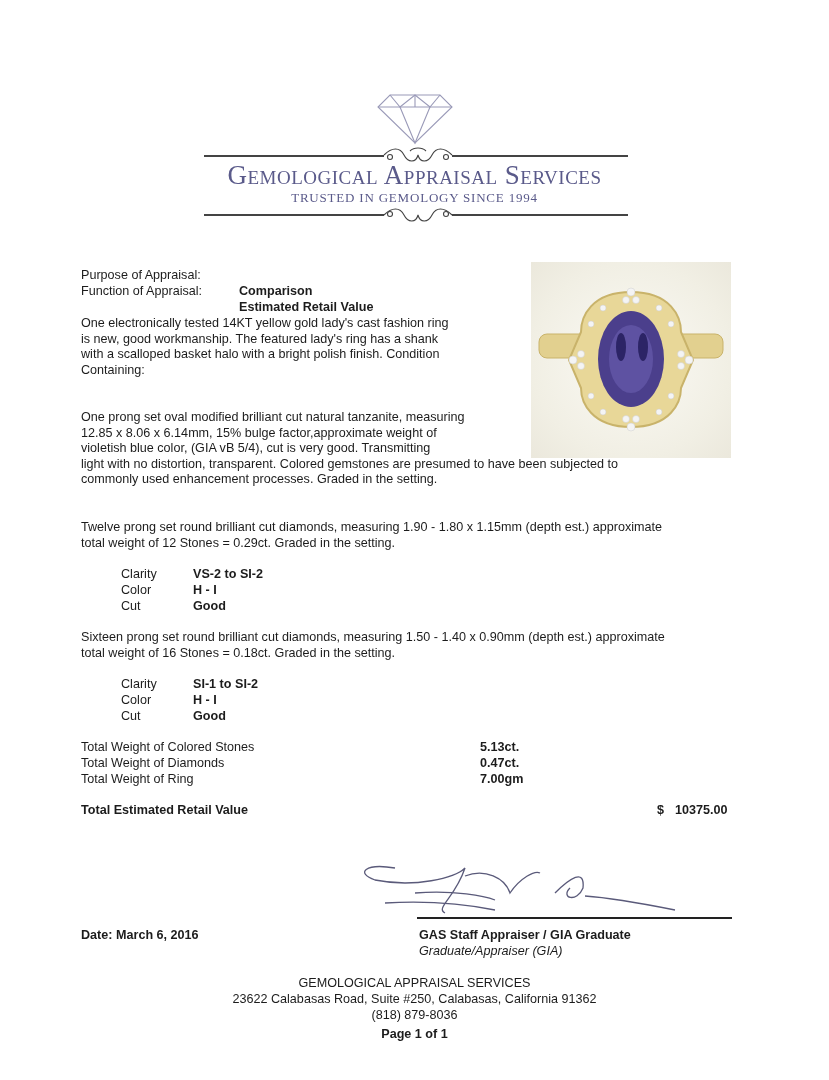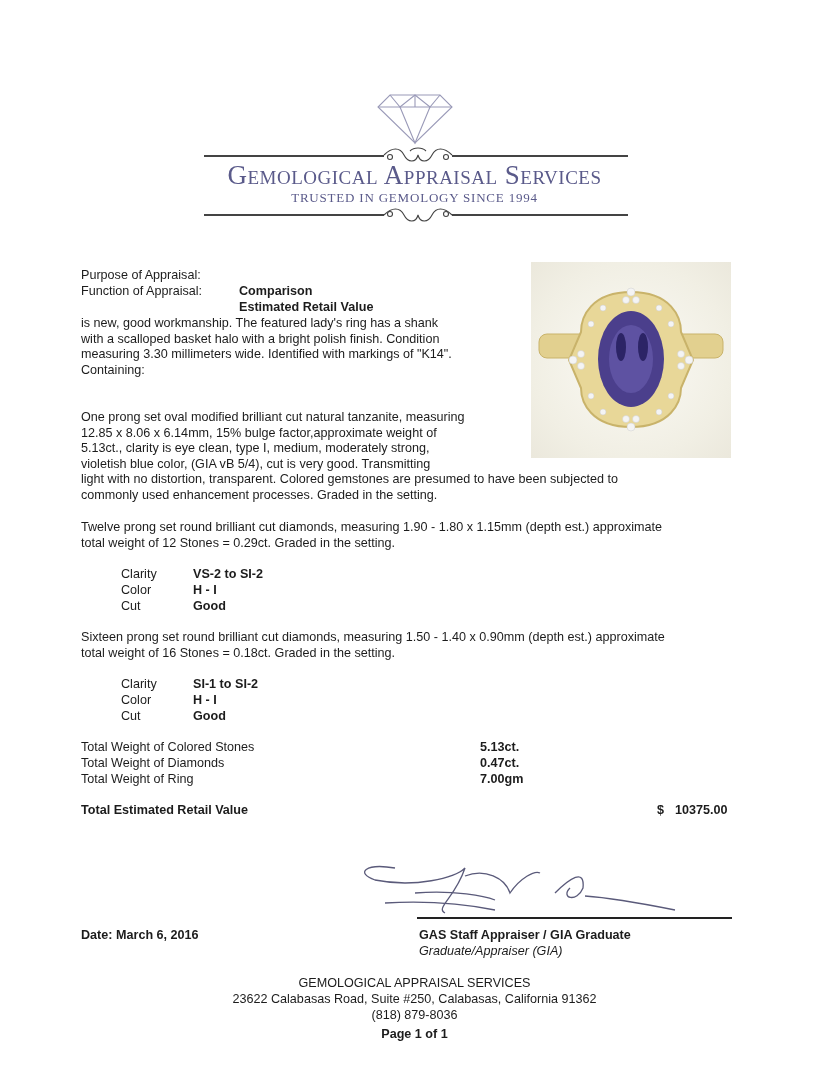--- a/index.html
+++ b/index.html
@@ -87,30 +87,29 @@
         <circle cx="140" cy="62" r="3"></circle>
       <circle cx="72" cy="150" r="3"></circle>
         <circle cx="128" cy="150" r="3"></circle>
         <circle cx="60" cy="134" r="3"></circle>
         <circle cx="140" cy="134" r="3"></circle>
     </g>
   </svg>
 </div>
 
 <div class="abs" style="left:81px;top:316px;">
+  <div class="line">One electronically tested 14KT yellow gold lady's cast fashion ring</div>
   <div class="line">is new, good workmanship. The featured lady's ring has a shank</div>
   <div class="line">with a scalloped basket halo with a bright polish finish. Condition</div>
-  <div class="line">measuring 3.30 millimeters wide. Identified with markings of "K14".</div>
   <div class="line"> Containing:</div>
 </div>
 
 <div class="abs" style="left:81px;top:410px;">
   <div class="line">One prong set oval modified brilliant cut natural tanzanite, measuring</div>
   <div class="line">12.85 x 8.06 x 6.14mm, 15% bulge factor,approximate weight of</div>
-  <div class="line">5.13ct., clarity is eye clean, type I, medium, moderately strong,</div>
   <div class="line">violetish blue color, (GIA vB 5/4), cut is very good. Transmitting</div>
   <div class="line">light with no distortion, transparent. Colored gemstones are presumed to have been subjected to</div>
   <div class="line">commonly used enhancement processes. Graded in the setting.</div>
 </div>
 
 <div class="abs" style="left:81px;top:520px;">
   <div class="line">Twelve prong set round brilliant cut diamonds, measuring 1.90 - 1.80 x 1.15mm (depth est.) approximate</div>
   <div class="line">total weight of 12 Stones = 0.29ct. Graded in the setting.</div>
 </div>
 <div class="spec lbl" style="top:567px;">Clarity</div>

